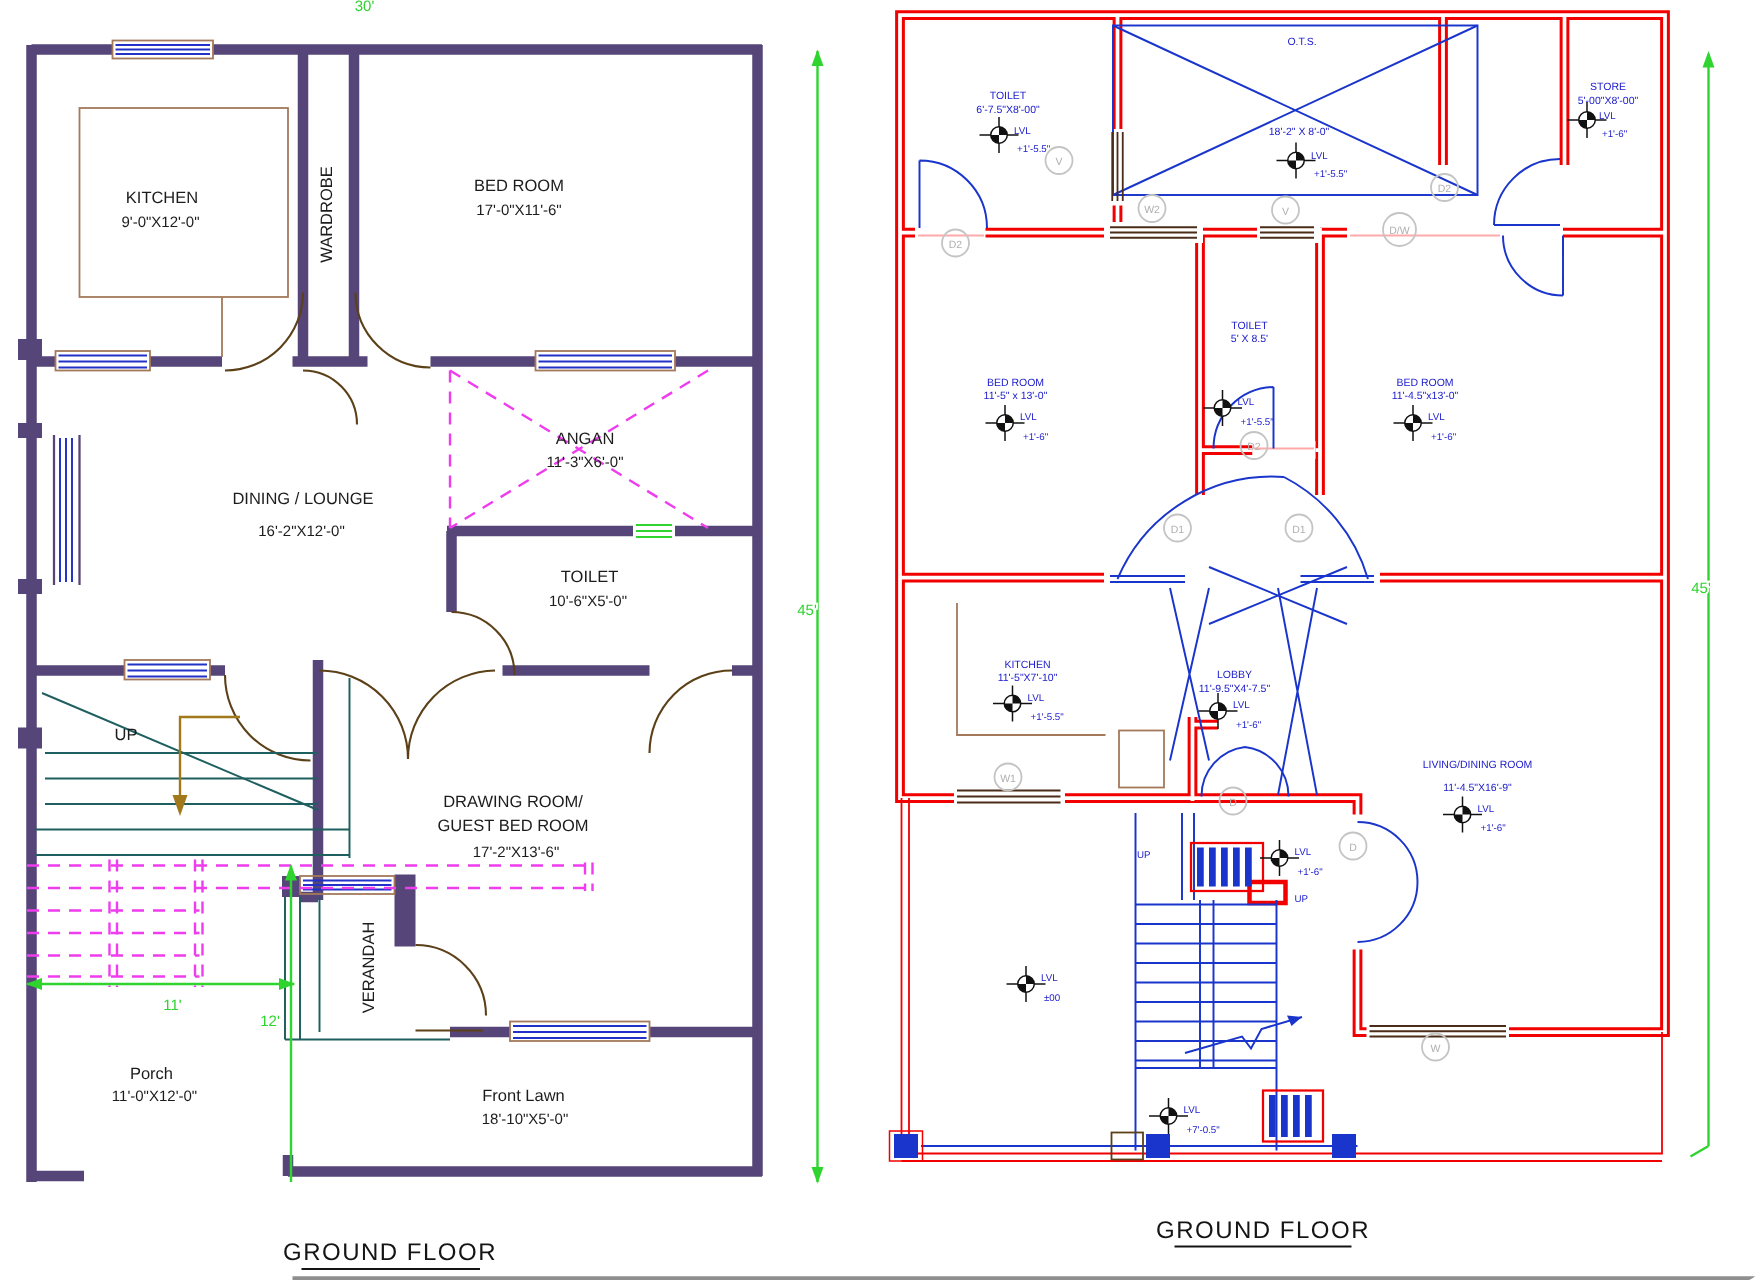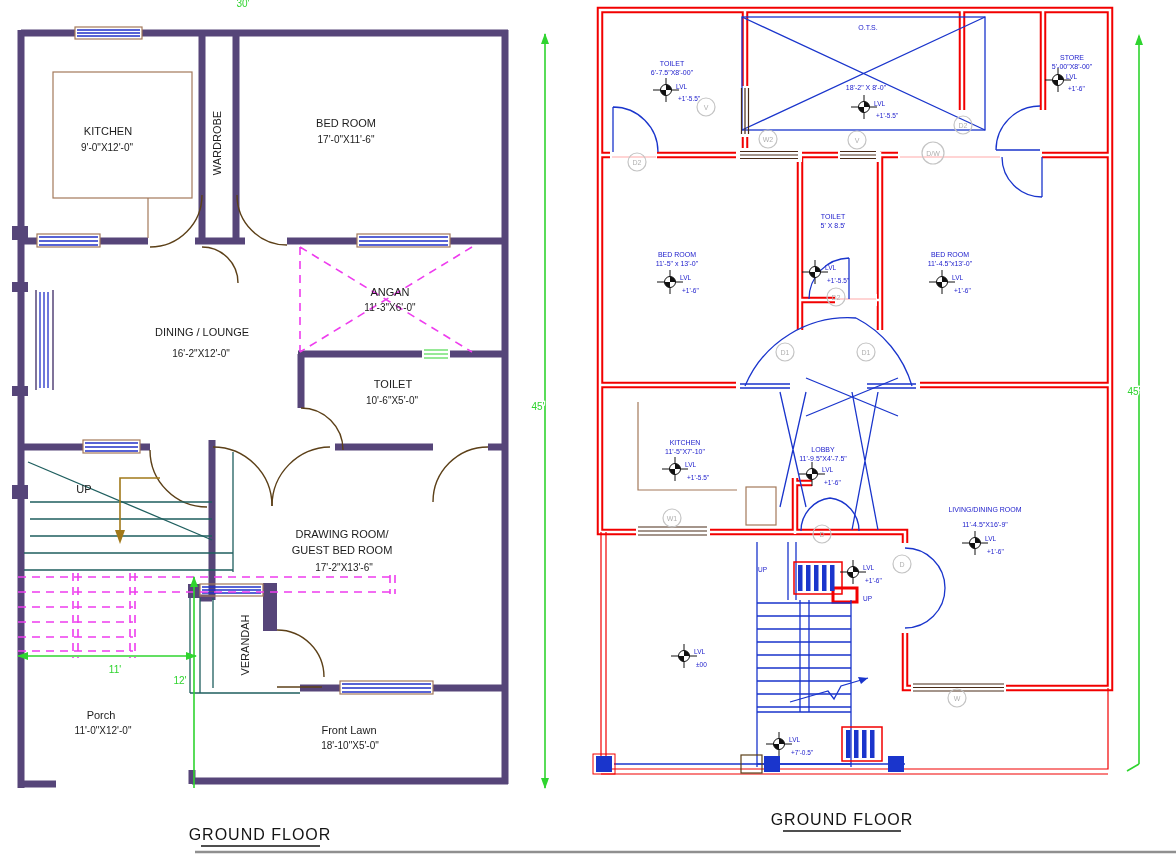--- a/index.html
+++ b/index.html
@@ -1,17 +1,17 @@
 <!DOCTYPE html>
 <html><head>
 <meta charset="utf-8">
 <style>
   html,body{margin:0;padding:0;background:#fff;}
   .canvas{position:relative;width:1176px;height:855px;background:#fff;overflow:hidden;
-          font-family:"Liberation Sans", sans-serif;}
+          font-family:"Liberation Sans", sans-serif;border-radius:17px;}
   svg{display:block}
   svg text{font-family:"Liberation Sans", sans-serif;}
   .tn{font-size:11px;fill:#1c1c1c;}
   .td{font-size:10px;fill:#1c1c1c;}
   .tb{font-size:7px;fill:#2020cc;}
   .tl{font-size:6.5px;fill:#2020cc;}
   .tg{font-size:10px;fill:#2fd42f;stroke:#fff;stroke-width:2.5px;paint-order:stroke;}
   .tm{font-size:7px;fill:#b0b0b0;}
   .title{font-size:16px;fill:#141414;letter-spacing:1px;}
   .pw{stroke:#564579;stroke-width:7;fill:none;stroke-linecap:butt;}

